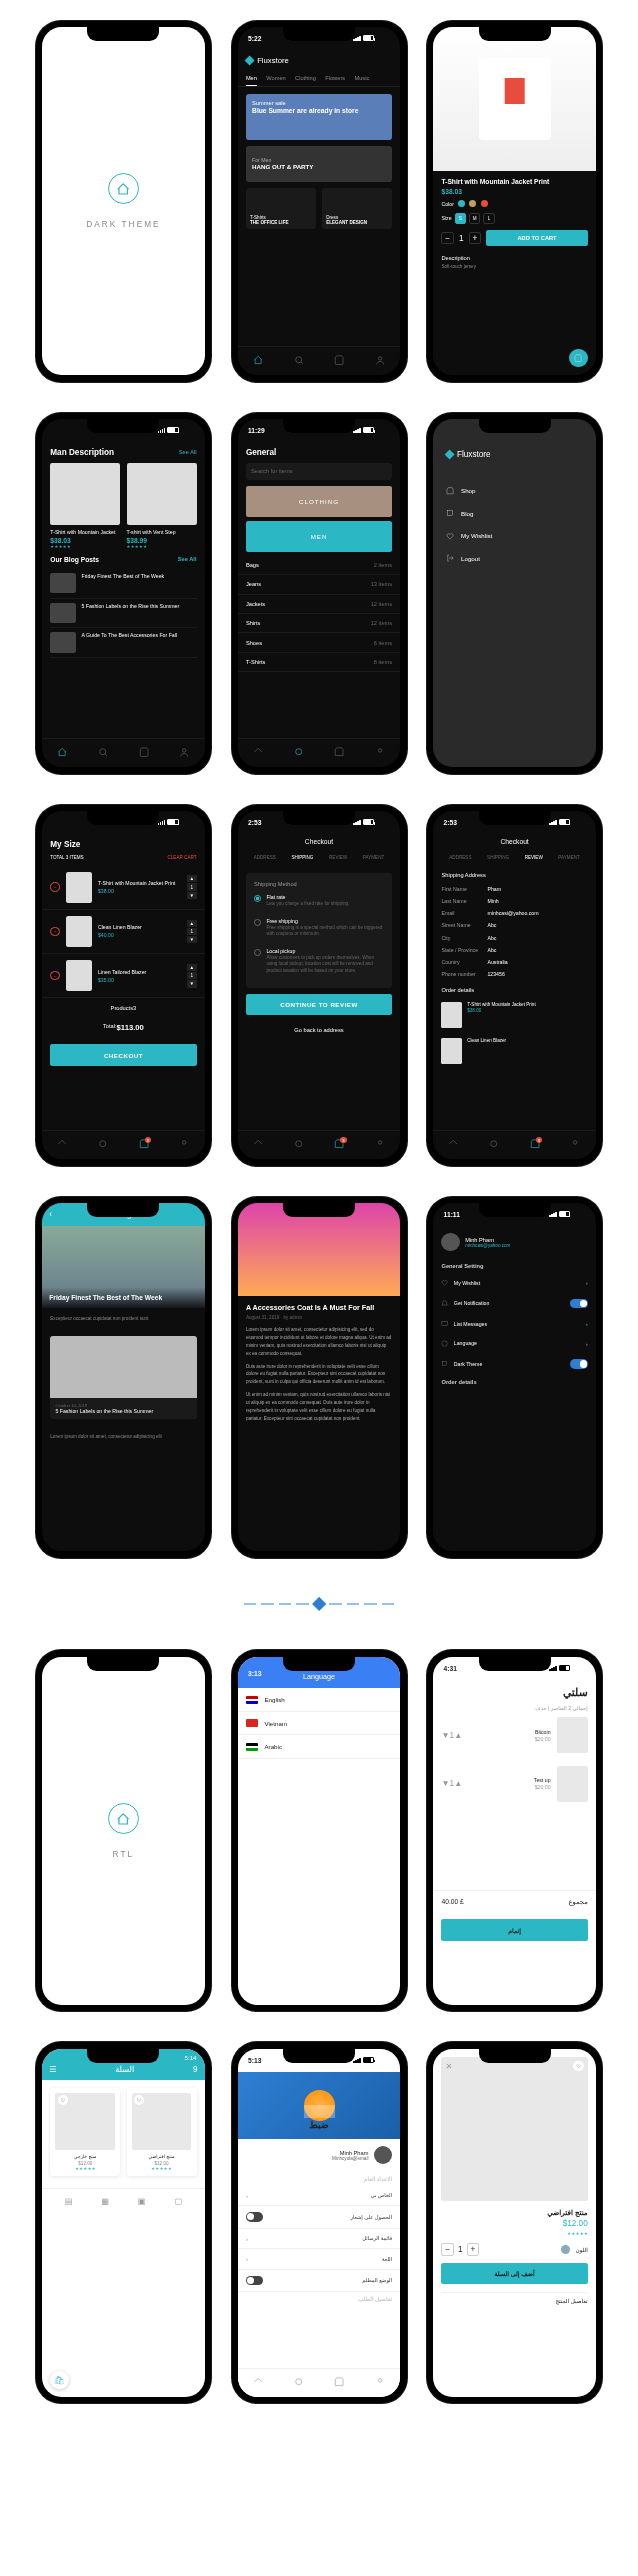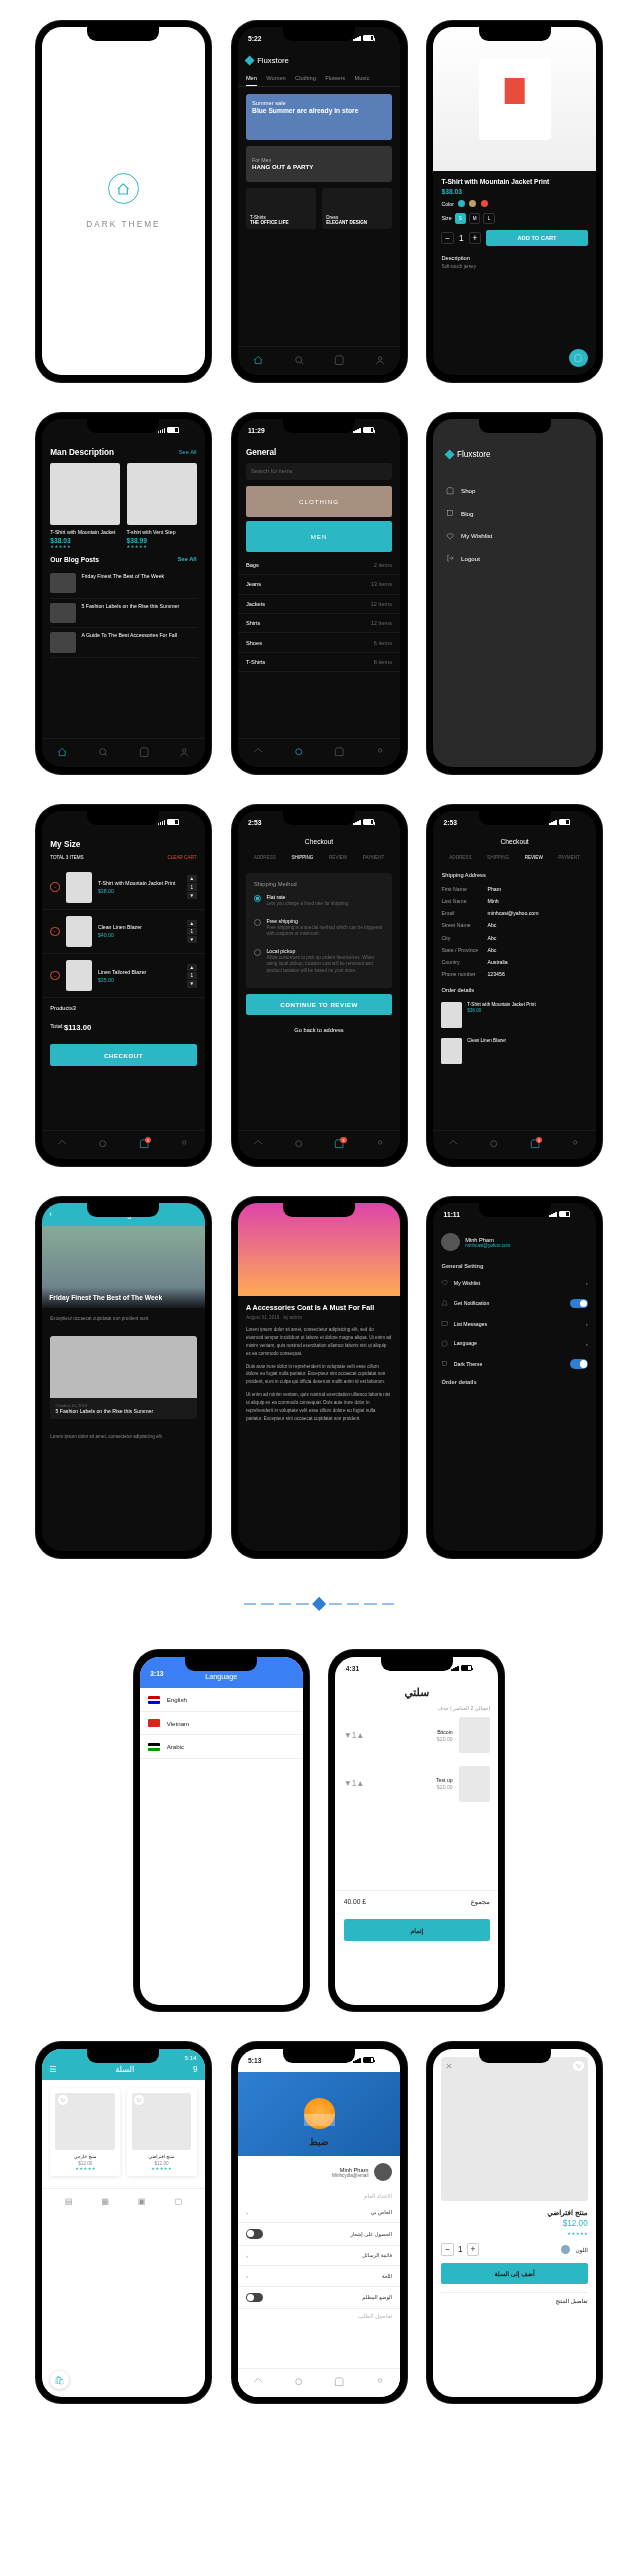--- a/index.html
+++ b/index.html
@@ -75,21 +75,21 @@
 .drawer .logo{display:flex;align-items:center;gap:4.1px;margin-bottom:20.6px}
 .drawer-item{display:flex;align-items:center;gap:7.2px;padding:7.2px 0;font-size:6.2px}
 .drawer-item svg{width:8.2px;height:8.2px;stroke:#fff;fill:none}
 .cartitem{display:flex;gap:6.2px;padding:6.2px 8.2px;border-bottom:0.5px solid #1a1a1a;align-items:center}
 .cartitem .rm{width:9.3px;height:9.3px;border:0.5px solid #e74c3c;border-radius:50%;color:#e74c3c;display:flex;align-items:center;justify-content:center;font-size:5.2px;flex-shrink:0}
 .cartitem .img{width:26px;height:31px;background:#ddd;border-radius:2.1px;flex-shrink:0}
 .cartitem .info{flex:1;font-size:5.2px}
 .cartitem .info .pr{color:#2bb8c4;margin-top:2.1px}
 .cartitem .q{display:flex;flex-direction:column;gap:1px;align-items:center}
 .cartitem .q span{width:9.3px;height:7.2px;background:#222;font-size:4.6px;display:flex;align-items:center;justify-content:center}
-.totals{display:flex;justify-content:flex-start;padding:6.2px 8.2px;font-size:5.7px}
+.totals{display:flex;justify-content:center;padding:6.2px 8.2px;font-size:5.7px}
 .totals .amt{font-size:7.7px;font-weight:600}
 .bigbtn{margin:6.2px 8.2px;background:#2bb8c4;padding:7.2px;text-align:center;border-radius:2.1px;font-size:6.2px;font-weight:600;letter-spacing:0.5px}
 .steps{display:flex;justify-content:space-around;padding:6.2px 8.2px;font-size:4.6px;color:#666}
 .steps span.active{color:#fff}
 .shipbox{margin:6.2px 8.2px;padding:8.2px;background:#1a1a1a;border-radius:3.1px}
 .ship-h{font-size:5.7px;color:#999;margin-bottom:2.1px}
 .radio-opt{display:flex;gap:5.2px;padding:5.2px 0;font-size:5.2px;align-items:flex-start}
 .radio{width:7.2px;height:7.2px;border:0.5px solid #666;border-radius:50%;flex-shrink:0;margin-top:1px}
 .radio.on{border-color:#2bb8c4;background:radial-gradient(#2bb8c4 40%,transparent 45%)}
 .radio-opt .desc{color:#666;font-size:4.6px;margin-top:1px;line-height:1.4}
@@ -129,21 +129,21 @@
 .toggle::after{content:'';position:absolute;right:1px;top:1px;width:7.2px;height:7.2px;background:#fff;border-radius:50%}
 .toggle.off{background:#444}
 .toggle.off::after{right:auto;left:1px}
 .divider{display:flex;align-items:center;justify-content:center;gap:5.2px;width:100%;padding:10.3px 0}
 .dash{width:12.4px;height:2.1px;background:#2e7fd4;opacity:0.5}
 .diamond{width:10.3px;height:10.3px;background:#2e7fd4;transform:rotate(45deg)}
 .bluebar{background:#3b7ff5;color:#fff;padding:15.5px 8.2px 7.2px;text-align:center;font-size:7.2px;position:relative}
 .langitem{display:flex;align-items:center;gap:6.2px;padding:7.2px 8.2px;border-bottom:0.5px solid #eee;font-size:6.2px}
 .flag{width:12.4px;height:8.2px;border-radius:1px}
 .rtl-cart{direction:rtl}
-.rtl-cart .hdr{display:flex;justify-content:center;padding:6.2px 8.2px;font-size:7.2px}
+.rtl-cart .hdr{display:flex;justify-content:flex-start;padding:6.2px 8.2px;font-size:7.2px}
 .rtl-cart .sub{padding:0 8.2px;font-size:5.2px;color:#999}
 .rtl-item{display:flex;gap:6.2px;padding:6.2px 8.2px;align-items:center}
 .rtl-item .img{width:31px;height:36px;background:#e8e8e8;border-radius:2.1px}
 .rtl-item .info{flex:1;font-size:5.2px}
 .rtl-total{display:flex;justify-content:space-between;padding:7.2px 8.2px;font-size:6.7px;border-top:0.5px solid #eee}
 .rtl-hdr{background:#2bb8c4;color:#fff;padding:15.5px 7.2px 6.2px;display:flex;justify-content:space-between;align-items:center;direction:rtl}
 .prodgrid{display:flex;gap:6.2px;padding:7.2px 8.2px;direction:rtl}
 .prodgrid .p{flex:1;background:#fff;border-radius:3.1px;padding:5.2px;box-shadow:0 1px 4.1px rgba(0,0,0,0.1)}
 .prodgrid .p .im{height:57px;background:#e8e8e8;border-radius:2.1px;margin-bottom:4.1px;position:relative}
 .heart{position:absolute;top:2.1px;left:2.1px;width:10.3px;height:10.3px;background:#fff;border-radius:50%;display:flex;align-items:center;justify-content:center;font-size:5.2px}
@@ -818,20 +818,32 @@
     <div class="dash"></div>
     <div class="dash"></div>
   <div class="diamond"></div>
   <div class="dash"></div>
     <div class="dash"></div>
     <div class="dash"></div>
     <div class="dash"></div>
 </div>
 
 <div class="row">
+<div class="phone">
+      <div class="screen light">
+  <div class="centered">
+    <div class="house-icon">
+            <svg viewBox="0 0 24 24">
+              <path d="M3 12l9-9 9 9M5 10v10h14V10"></path>
+            </svg>
+          </div>
+    <div class="label">RTL</div>
+  </div>
+</div>
+    </div>
 
 <div class="phone">
       <div class="screen light">
   <div class="bluebar"><span class="status" style="position:absolute;top:5.2px;left:0;right:0;color:#fff">
             <span>3:13</span>
           </span><span>Language</span></div>
   <div class="langitem">
           <div class="flag" style="background:linear-gradient(#c00 33%,#fff 33% 66%,#00c 66%)"></div>
           <span>English</span>
         </div>
@@ -950,21 +962,21 @@
               <span></span>
               <span></span>
               <span></span>
               <span></span>
             </div>
             <div class="battery">
               <span></span>
             </div>
           </div>
         </div>
-  <div class="bluehero" style="height:84px">
+  <div class="bluehero" style="height:67px">
           <div class="orange"></div>
           <h2>ضبط</h2>
         </div>
   <div class="user-row" style="direction:rtl">
           <div class="avatar"></div>
           <div>
             <div class="name">Minh Pham</div>
             <div class="email" style="color:#666">Minhcyola@email</div>
           </div>
         </div>

